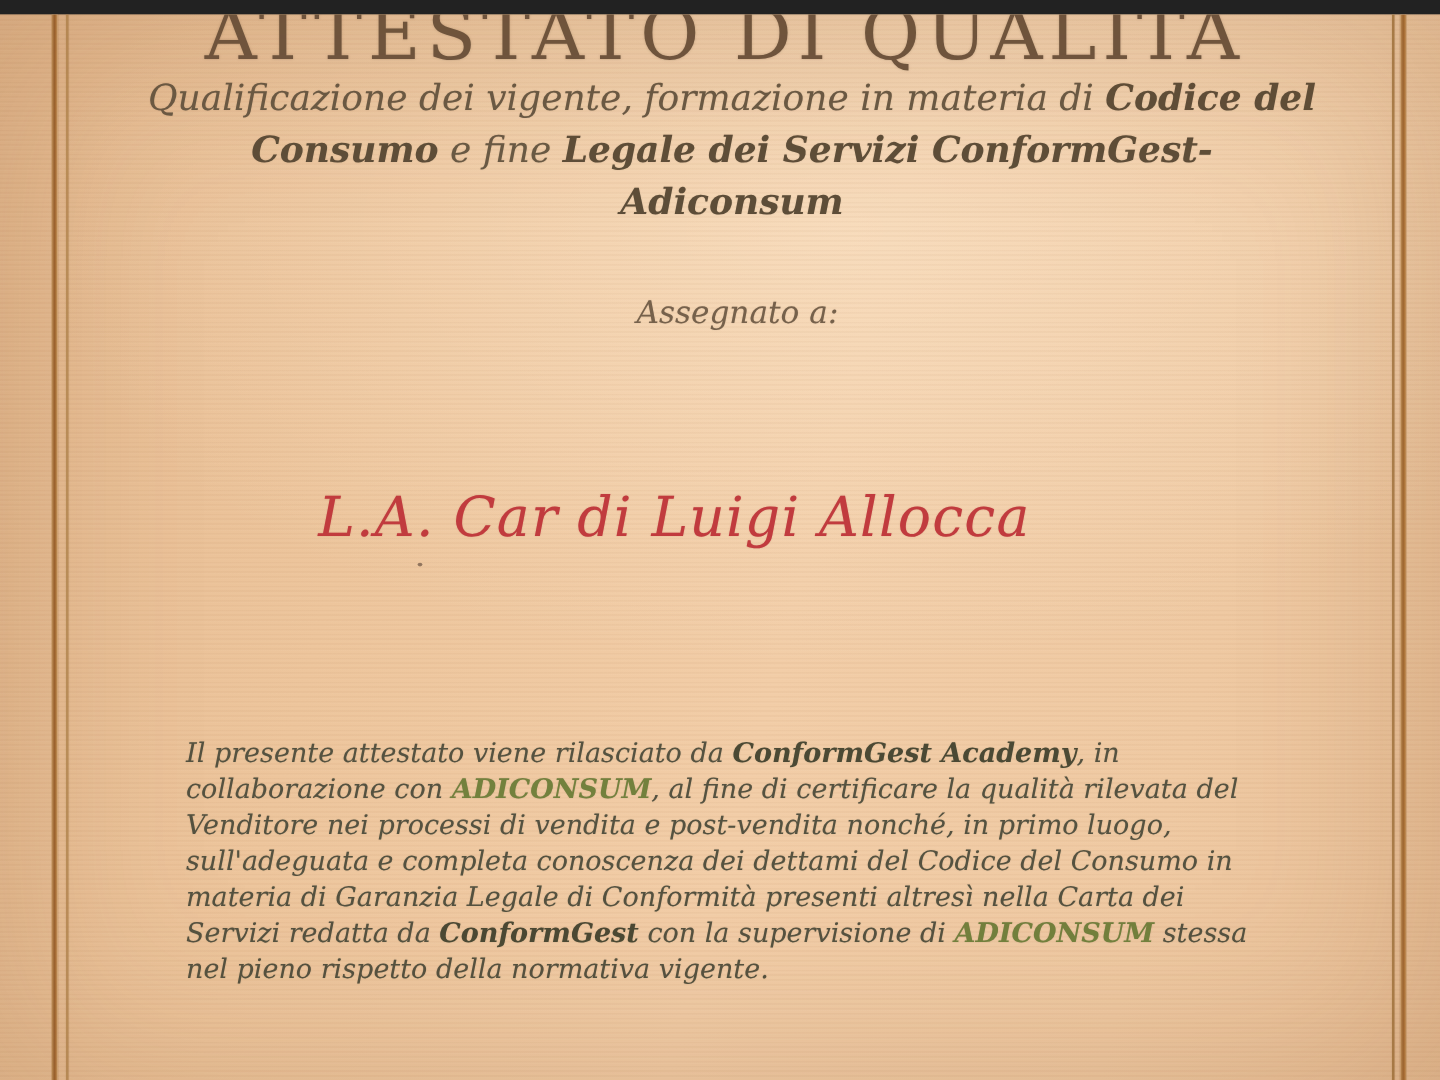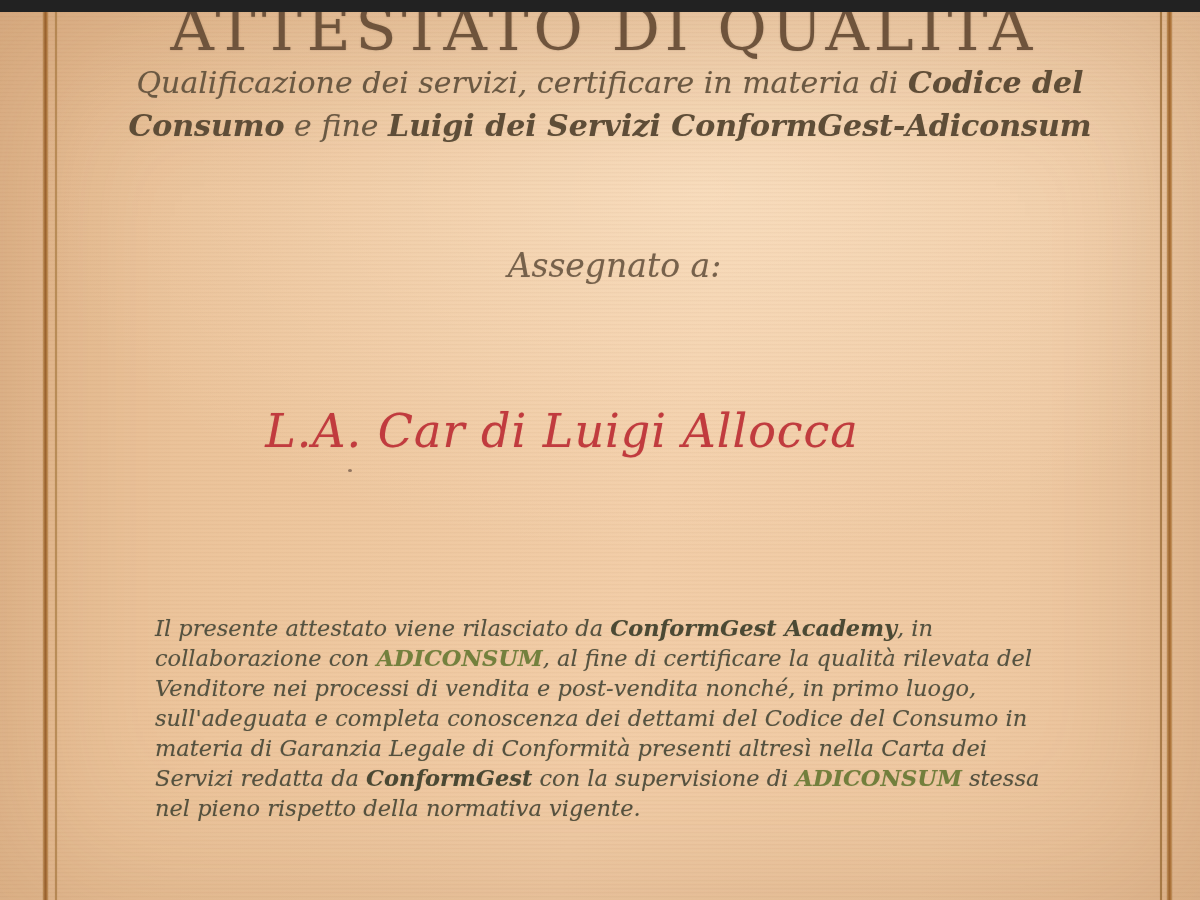--- a/index.html
+++ b/index.html
@@ -42,21 +42,21 @@
     position:absolute;top:50px;left:120px;right:100px;
     text-align:center;
     font-style:italic;font-size:30px;line-height:1.43;
     color:var(--subtitle_text,#6a5a45);
     text-shadow:0 0 1px rgba(106,90,69,0.3);
   }
   .subtitle .seg-strong{font-weight:bold;color:#5e4e39;}
   .assigned{
     position:absolute;top:234px;left:0;right:0;
     text-align:center;
-    font-style:italic;font-size:33px;
+    font-style:italic;font-size:26px;
     color:var(--assigned_text,#76614b);
     text-shadow:0 0 1px rgba(118,97,75,0.3);
     padding-left:29px;
   }
   .recipient{
     position:absolute;top:392px;left:0;right:0;
     transform:translateX(-38px);
     text-align:center;
     font-style:italic;font-size:46px;letter-spacing:1px;
     color:var(--recipient_text,#c13b3e);
@@ -81,21 +81,21 @@
 <div class="paper">
 
   <div class="vline v-left-thick"></div>
   <div class="vline v-left-thin"></div>
   <div class="vline v-right-thin"></div>
   <div class="vline v-right-thick"></div>
   <div class="hline h-bottom"></div>
 
   <div class="title">ATTESTATO DI QUALITÀ</div>
 
-  <div class="subtitle"><span class="seg-normal">Qualificazione dei servizi, certificare in materia di </span><span class="seg-strong">Codice del Consumo</span><span class="seg-normal"> e fine </span><span class="seg-strong">Luigi dei Servizi ConformGest-Adiconsum</span></div>
+  <div class="subtitle"><span class="seg-normal">Qualificazione dei vigente, formazione in materia di </span><span class="seg-strong">Codice del Consumo</span><span class="seg-normal"> e fine </span><span class="seg-strong">Legale dei Servizi ConformGest-Adiconsum</span></div>
 
   <div class="assigned">Assegnato a:</div>
 
   <div class="recipient">L.A. Car di Luigi Allocca</div>
 
   <div class="speck"></div>
 
   <div class="body-text"><span class="seg-normal">Il presente attestato viene rilasciato da </span><span class="seg-bold">ConformGest Academy</span><span class="seg-normal">, in collaborazione con </span><span class="seg-green">ADICONSUM</span><span class="seg-normal">, al fine di certificare la qualità rilevata del Venditore nei processi di vendita e post-vendita nonché, in primo luogo, sull'adeguata e completa conoscenza dei dettami del Codice del Consumo in materia di Garanzia Legale di Conformità presenti altresì nella Carta dei Servizi redatta da </span><span class="seg-bold">ConformGest</span><span class="seg-normal"> con la supervisione di </span><span class="seg-green">ADICONSUM</span><span class="seg-normal"> stessa nel pieno rispetto della normativa vigente.</span></div>
 
 </div>

